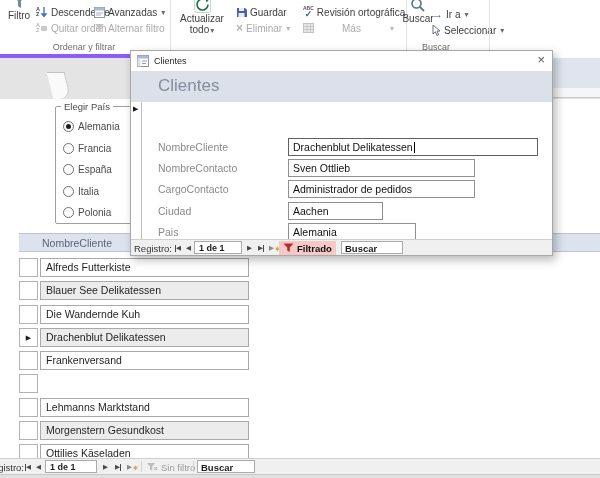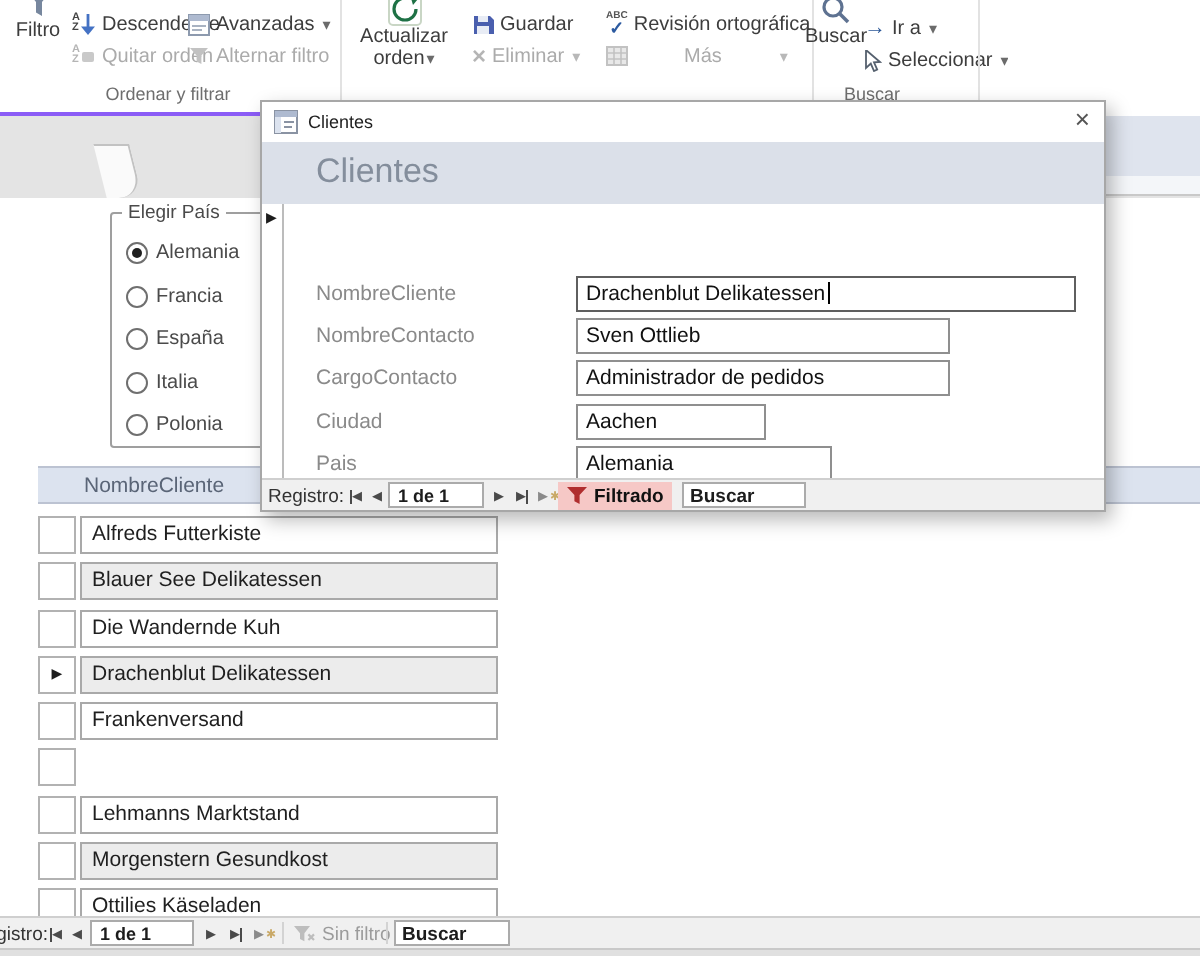--- a/index.html
+++ b/index.html
@@ -2,21 +2,21 @@
 <html><head>
 <meta charset="utf-8">
 <style>
   * { margin:0; padding:0; box-sizing:border-box; }
   html,body { background:#fff; }
   body { font-family:"Liberation Sans", sans-serif; }
   #screen { position:relative; width:600px; height:478px; overflow:hidden; background:#fff; }
 
   
   #ribbon { position:absolute; left:0; top:0; width:504px; height:58px; background:#fff;
-            border-bottom:2px solid #8b5cf6; z-index:2; overflow:hidden; }
+            border-bottom:4px solid #8b5cf6; z-index:2; overflow:hidden; }
   .rib-sep { position:absolute; top:0; width:1px; height:52px; background:#e2e2e2; }
   .grp-label { position:absolute; top:42px; font-size:9px; color:#6e6e6e; text-align:center; }
   .big-btn { position:absolute; top:0; height:56px; display:flex; flex-direction:column;
              align-items:center; font-size:10px; color:#3d3d3d; text-align:center; line-height:11px; cursor:default; }
   .small-btn { position:absolute; height:14px; display:flex; align-items:center; gap:3px;
                font-size:10px; color:#3d3d3d; white-space:nowrap; cursor:default; }
   .grayed { color:#ababab !important; }
   .caret { font-size:8px; color:#6b6b6b; margin-left:1px; }
   .grayed .caret { color:#b8b8b8; }
   .icn { display:inline-flex; align-items:center; justify-content:center; }
@@ -170,21 +170,21 @@
 
     <div class="big-btn" style="left:173px;width:58px;">
       <span class="icn" style="margin-top:-4px;">
         <svg width="17" height="17" viewBox="0 0 17 17">
             <rect x="0.5" y="0.5" width="16" height="16" rx="2" fill="#fff" stroke="#c9d6c5"></rect>
             <path d="M8.5 3a5.5 5.5 0 1 0 5.5 5.5" fill="none" stroke="#1e7145" stroke-width="1.6"></path>
             <path d="M11 1.5 15 3.5 12.5 6.5Z" fill="#1e7145"></path>
           </svg>
       </span>
       <span>Actualizar</span>
-      <span><span>orden</span><span class="caret">▾</span></span>
+      <span><span>todo</span><span class="caret">▾</span></span>
     </div>
     <div class="small-btn" style="left:236px;top:5px;">
       <span class="icn">
         <svg width="11" height="11" viewBox="0 0 11 11">
             <path d="M1 1h8l2 2v7H1Z" fill="#4a5fae"></path>
             <rect x="3" y="1" width="5" height="3" fill="#e8ecf5"></rect>
             <rect x="2.5" y="6" width="6" height="4" fill="#e8ecf5"></rect>
           </svg>
       </span>
       <span>Guardar</span>

